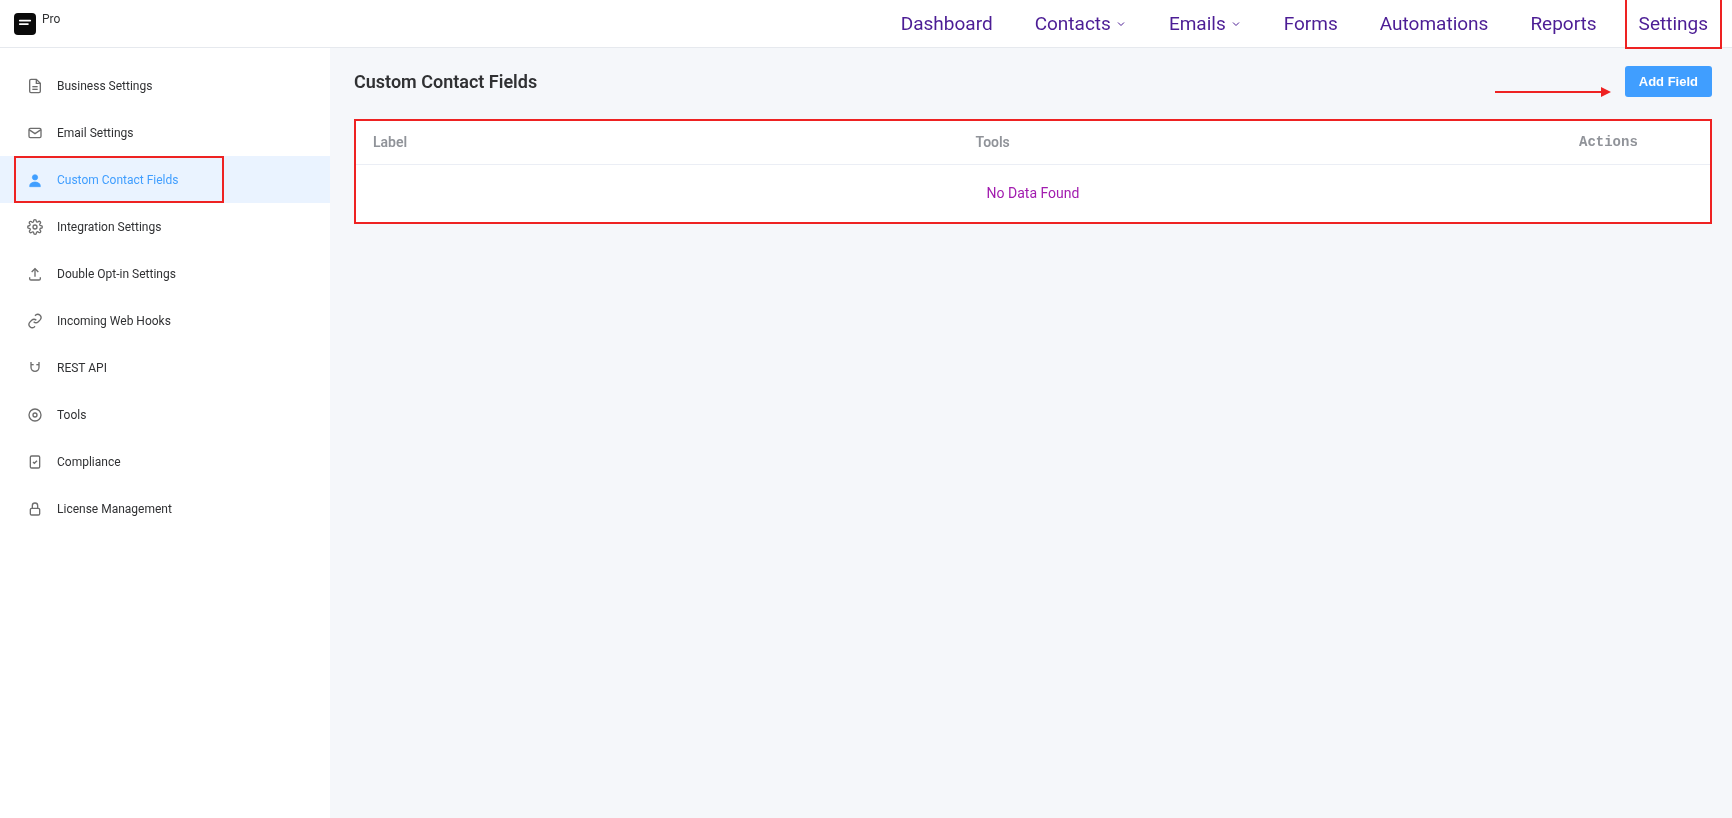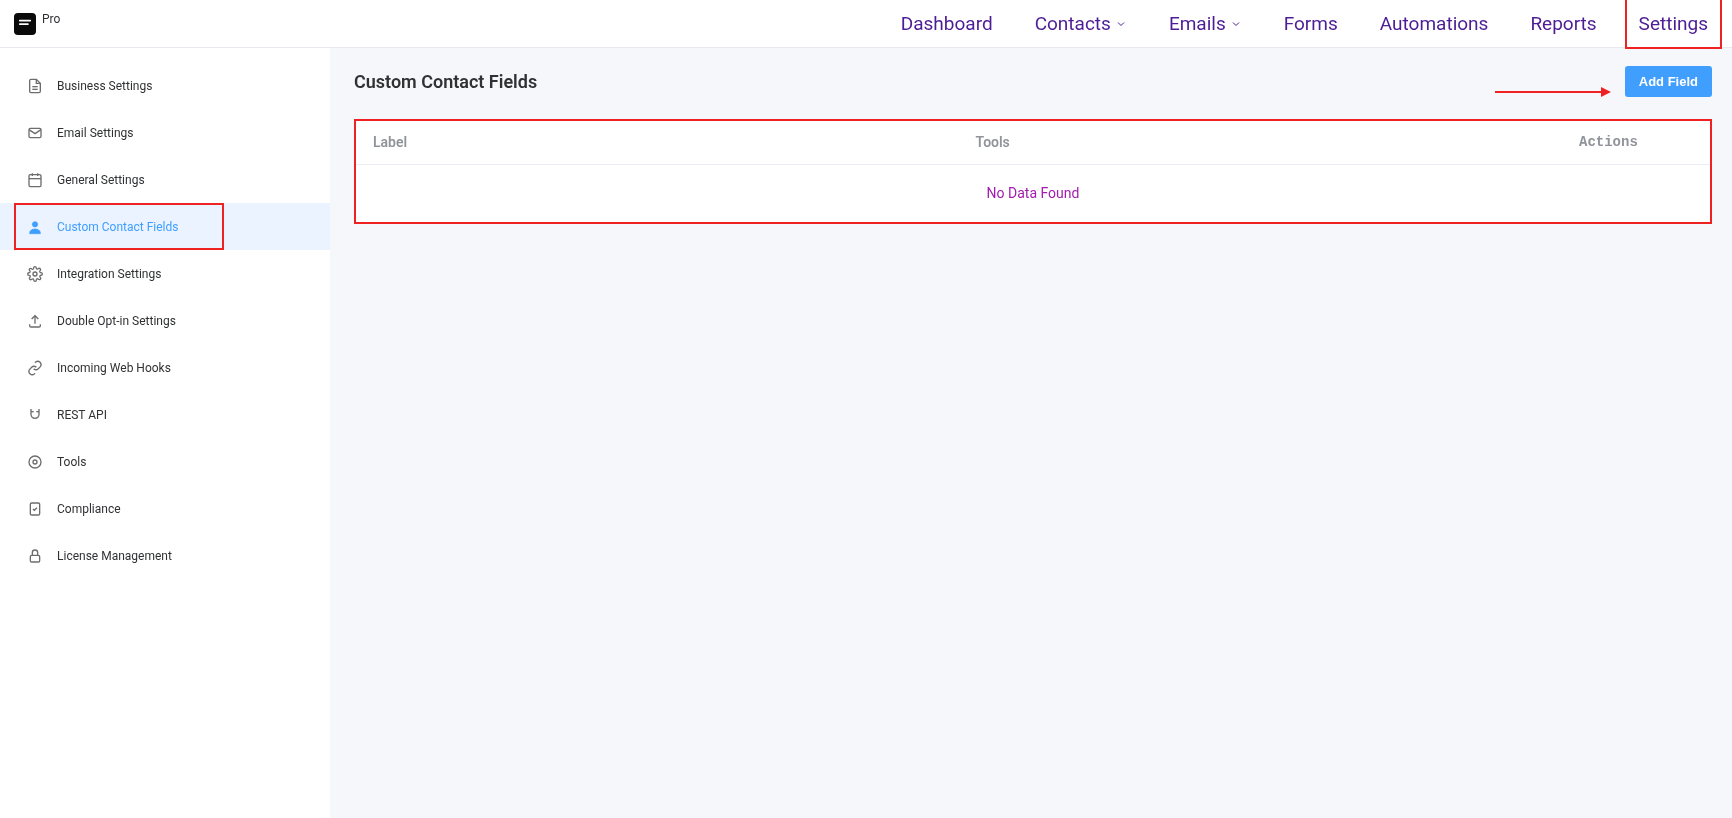--- a/index.html
+++ b/index.html
@@ -148,31 +148,20 @@
     <div class="sidebar-item">
       <span class="icon">
         <svg viewBox="0 0 24 24" width="16" height="16" fill="none" stroke="currentColor" stroke-width="2">
             <rect x="3" y="5" width="18" height="14" rx="2"></rect>
             <polyline points="3 7 12 13 21 7"></polyline>
           </svg>
       </span>
       <span>Email Settings</span>
     </div>
 
-    <div class="sidebar-item">
-      <span class="icon">
-        <svg viewBox="0 0 24 24" width="16" height="16" fill="none" stroke="currentColor" stroke-width="2">
-            <rect x="3" y="4" width="18" height="18" rx="2"></rect>
-            <line x1="3" y1="10" x2="21" y2="10"></line>
-            <line x1="8" y1="2" x2="8" y2="6"></line>
-            <line x1="16" y1="2" x2="16" y2="6"></line>
-          </svg>
-      </span>
-      <span>General Settings</span>
-    </div>
 
     <div class="sidebar-item active">
       <span class="icon">
         <svg viewBox="0 0 24 24" width="16" height="16" fill="currentColor">
             <circle cx="12" cy="8" r="4"></circle>
             <path d="M4 21c0-4 4-6 8-6s8 2 8 6v1H4z"></path>
           </svg>
       </span>
       <span>Custom Contact Fields</span>
     </div>

